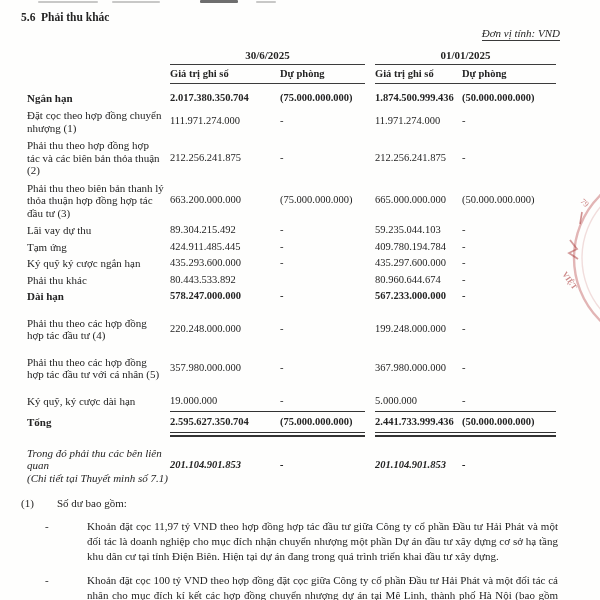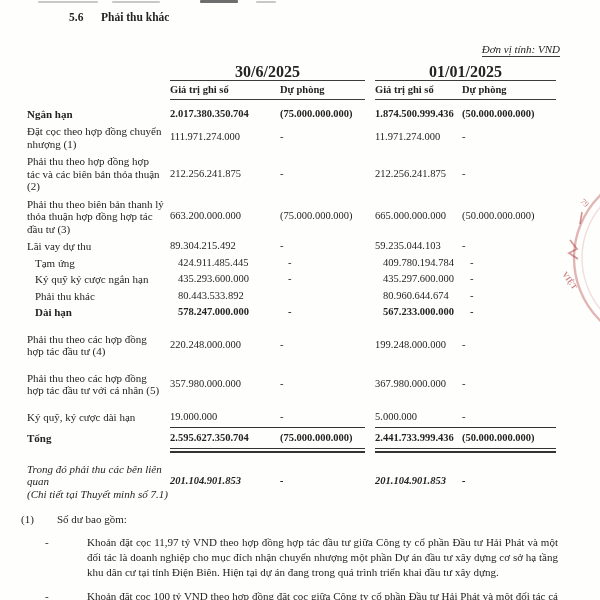--- a/index.html
+++ b/index.html
@@ -8,37 +8,37 @@
     background:#fefefd; overflow:hidden;
     font-family:"Liberation Serif","DejaVu Serif",serif;
     color:#242424; -webkit-font-smoothing:antialiased;
   }
   
   .remnant{position:absolute;top:0;left:0;width:600px;height:6px;}
   .rm{position:absolute;background:#9a9a9a;opacity:.55;border-radius:1px;}
   .rm.dark{background:#555;opacity:.85;}
   
   .title-row{padding:10px 0 0 21px;font-size:11.5px;font-weight:bold;line-height:14px;}
-  .title-num{display:inline-block;width:32px;margin-left:48px;}
-  .unit-row{text-align:right;padding:3px 40px 0 0;font-size:11px;line-height:13px;margin-top:16px;}
+  .title-num{display:inline-block;width:20px;}
+  .unit-row{text-align:right;padding:3px 40px 0 0;font-size:11px;line-height:13px;}
   .unit-row span{font-style:italic;border-bottom:1px solid #3a3a3a;padding-bottom:1px;}
   
   .tbl{padding:0 0 0 20px;margin-top:9px;}
   .hdr-dates{display:grid;grid-template-columns:150px 195px 10px 181px;}
-  .date-cell{grid-column:2;text-align:center;font-weight:bold;font-size:16px;
+  .date-cell{grid-column:2;text-align:center;font-weight:bold;font-size:11px;
     border-bottom:1.3px solid #3c3c3c;padding-bottom:2px;line-height:13px;}
   .date-cell.g2{grid-column:4;}
   .row{display:grid;grid-template-columns:150px 110px 85px 10px 87px 94px;align-items:center;}
   .row .lbl{font-size:11px;line-height:12.5px;padding:0 6px 0 7px;}
   .row .num{font-size:10.5px;text-align:left;line-height:12.5px;white-space:nowrap;}
   .subhdr{margin-top:1px;}
   .subhdr .num{font-weight:bold;border-bottom:1.3px solid #3c3c3c;padding:2px 0 2px 0;}
   .subhdr .gapc{border-bottom:none;}
   .emph .lbl,.emph .num{font-weight:bold;}
-  .mt8{margin-top:8px;} .mt5{margin-top:5px;} .mt4{margin-top:4px;margin-left:8px;} .mt3{margin-top:14px;font-family:Liberation Serif, serif;}
+  .mt8{margin-top:8px;} .mt5{margin-top:5px;} .mt4{margin-top:4px;} .mt3{margin-top:14px;font-family:Liberation Serif, serif;}
   .rule-row{display:grid;grid-template-columns:150px 195px 10px 181px;margin-top:4px;}
   .rule{grid-column:2;border-top:1.2px solid #333;height:0;}
   .rule.g2{grid-column:4;}
   .total-row{padding:4px 0 3px 0;}
   .dblrule-row{display:grid;grid-template-columns:150px 195px 10px 181px;}
   .dbl{grid-column:2;height:2px;border-top:1.1px solid #333;border-bottom:2.4px solid #333;}
   .dbl.g2{grid-column:4;}
   
   .related{margin-top:10px;}
   .related .lbl{font-style:italic;}

